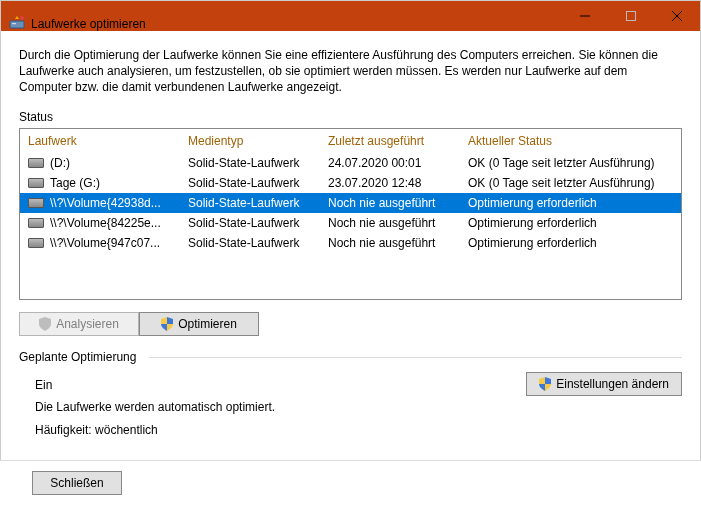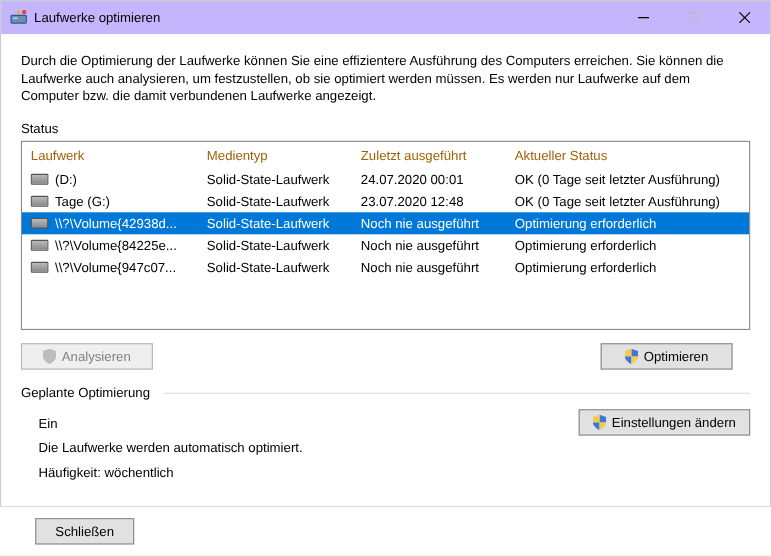--- a/index.html
+++ b/index.html
@@ -9,24 +9,24 @@
     font-size: 12px;
     color: #000;
     background: #fff;
     width: 701px;
     height: 505px;
     overflow: hidden;
     border: 1px solid #ccc;
   }
   .titlebar {
     display: flex;
-    align-items: center;
+    align-items: flex-end;
     height: 30px;
     padding: 0 0 0 8px;
-    background: #c4b5fd;
+    background: #c2410c;
   }
   .titlebar .app-icon {
     width: 16px; height: 16px;
     margin-right: 6px;
   }
   .titlebar .title { flex: 0 0 auto; }
   .titlebar .spacer { flex: 1; }
   .win-controls { display: flex; }
   .win-btn {
     width: 46px; height: 30px;
@@ -63,23 +63,23 @@
   .drive-cell { display: flex; align-items: center; gap: 6px; }
   .drive-icon {
     width: 16px; height: 10px;
     background: linear-gradient(#bbb,#888);
     border: 1px solid #555;
     border-radius: 1px;
     flex: 0 0 auto;
   }
   .btn-row {
     display: flex;
-    justify-content: space-between;
+    justify-content: flex-start;
     gap: 0;
-    margin: 12px 16px 8px 0;
+    margin: 12px 0 8px 0;
   }
   .btn {
     min-width: 120px;
     height: 24px;
     border: 1px solid #888;
     background: #e1e1e1;
     display: inline-flex;
     align-items: center;
     justify-content: center;
     gap: 5px;

